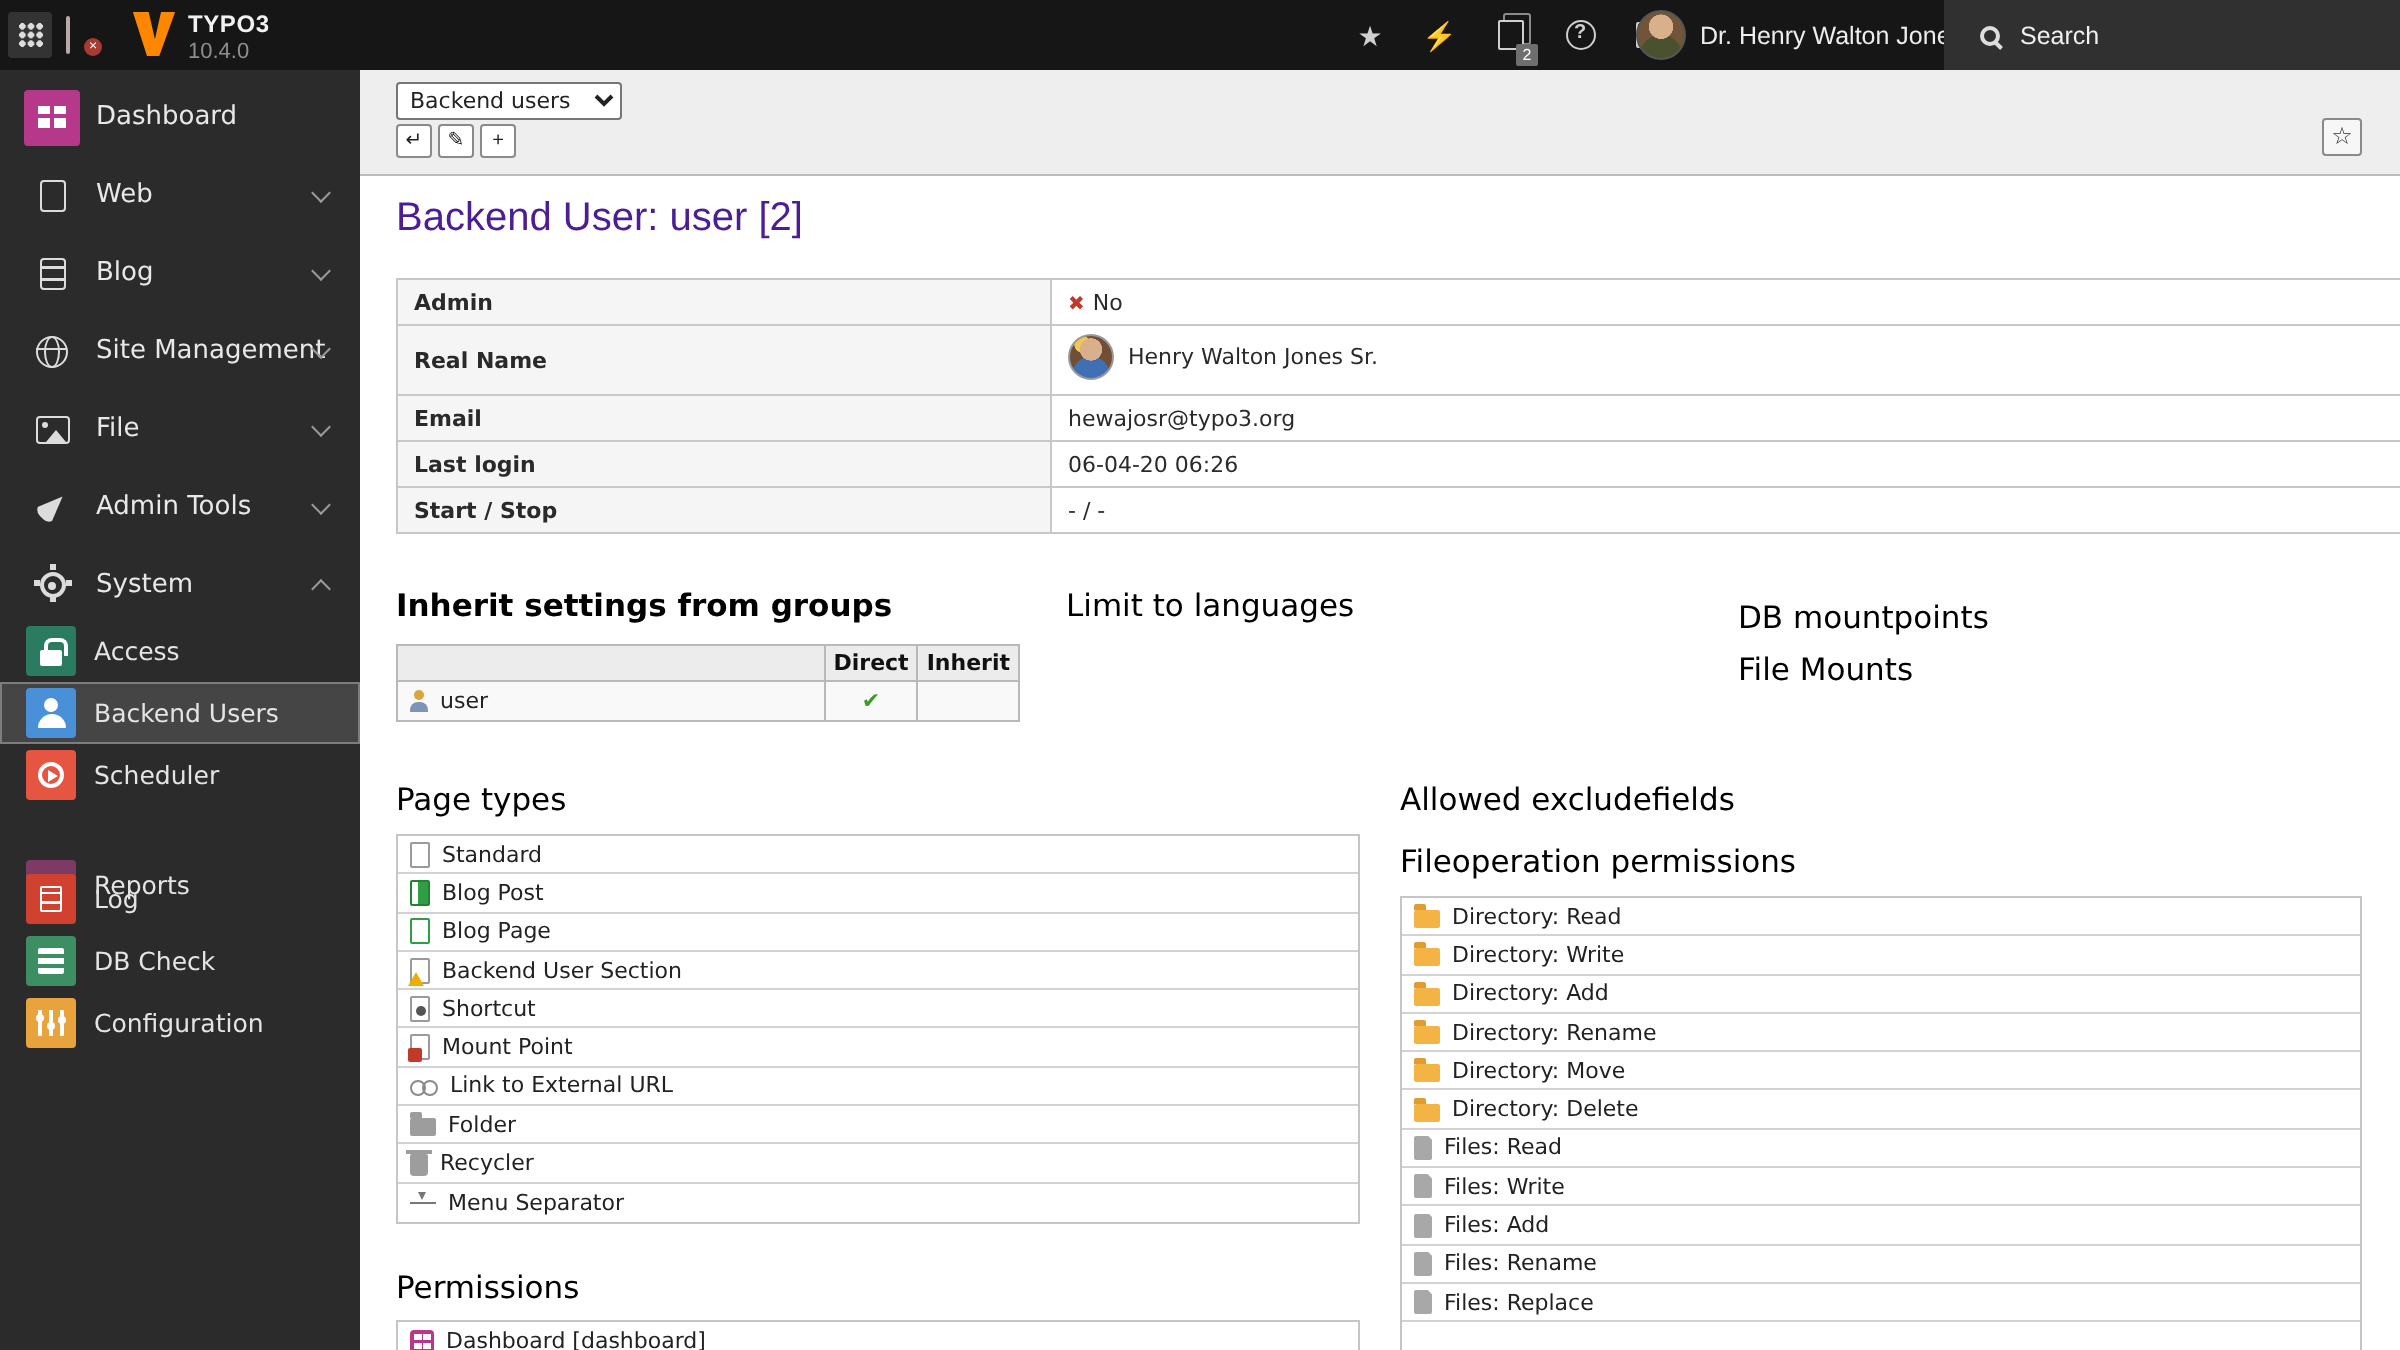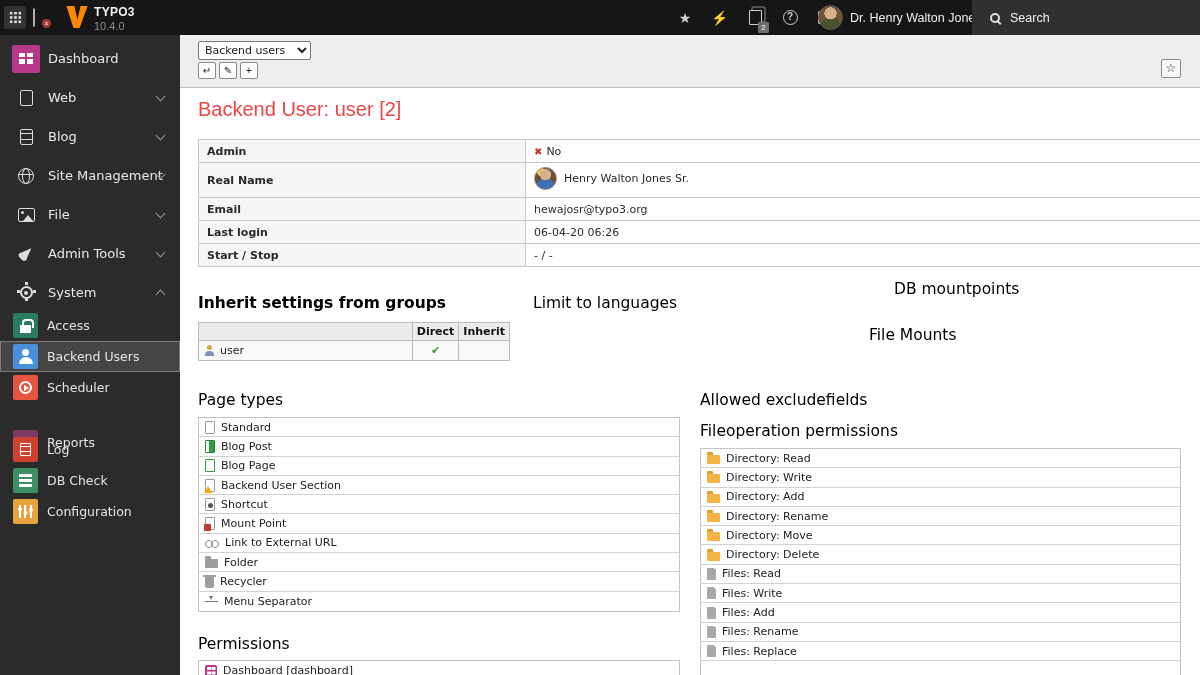--- a/index.html
+++ b/index.html
@@ -83,21 +83,21 @@
 
   
   .docheader { position:absolute; left:180px; top:35px; width:1020px; height:53px; background:#eee; border-bottom:1px solid #bdbdbd; }
   .mod-select { position:absolute; left:18px; top:6px; width:113px; height:19px; font-size:11px; font-family:"DejaVu Sans", sans-serif; color:#222; background:#fff; border:1px solid #767676; border-radius:2px; padding:0 2px; }
   .db-btns { position:absolute; left:18px; top:27px; display:flex; gap:3px; }
   .db-btn { width:18px; height:17px; background:#fff; border:1px solid #8a8a8a; border-radius:2px; font-size:10px; line-height:15px; text-align:center; color:#222; cursor:pointer; }
   .bookmark-btn { position:absolute; right:19px; top:24px; width:20px; height:19px; background:#f7f7f7; border:1px solid #8a8a8a; border-radius:2px; font-size:12px; line-height:17px; text-align:center; color:#333; cursor:pointer; }
 
   
   .main { position:absolute; left:180px; top:88px; width:1020px; height:587px; background:#fff; overflow:hidden; font-family:"DejaVu Sans", sans-serif; }
-  .page-title { position:absolute; left:18px; top:10px; font-family:"Liberation Sans", sans-serif; font-size:20px; font-weight:400; color:#ef4444; }
+  .page-title { position:absolute; left:18px; top:10px; font-family:"Liberation Sans", sans-serif; font-size:20px; font-weight:400; color:#4c1d95; }
 
   table.info { position:absolute; left:18px; top:51px; width:1028px; border-collapse:collapse; }
   table.info td { border:1px solid #c8c8c8; font-size:11px; color:#2a2a2a; padding:4px 8px; vertical-align:middle; }
   table.info td.lbl { width:327px; background:#f5f5f5; font-weight:bold; }
   .cross-mark { color:#c0392b; font-size:10px; font-weight:bold; margin-right:4px; }
   .val-avatar { display:inline-flex; align-items:center; gap:7px; }
   .avatar-sm { width:23px; height:23px; border-radius:50%; border:1px solid #999;
     background: radial-gradient(circle at 50% 32%, #d8b08c 0 31%, transparent 32%),
                 radial-gradient(circle at 30% 20%, #f4c84a 0 18%, transparent 19%),
                 radial-gradient(circle at 50% 95%, #3f6fb5 0 42%, transparent 43%),
@@ -342,21 +342,21 @@
       </tr>
       <tr style="height:20px;">
         <td class="c-name"><span class="i-users"></span><span>user</span></td>
         <td class="c-dir"><span class="check-mark">✔</span></td>
         <td class="c-inh"></td>
       </tr>
     </tbody>
       </table>
 
     <h2 class="sec-h" style="left:353px; top:206px;">Limit to languages</h2>
-    <h2 class="sec-h" style="left:689px; top:192px;margin-left:25px;">DB mountpoints</h2>
+    <h2 class="sec-h" style="left:689px; top:212px;">DB mountpoints</h2>
     <h2 class="sec-h" style="left:689px; top:238px;">File Mounts</h2>
 
     <h2 class="sec-h" style="left:18px; top:303px;">Page types</h2>
     <div class="plist" style="left:18px; top:329px; width:482px;">
       <div class="row">
           <span class="ic ic-page"></span>
           <span>Standard</span>
         </div>
       <div class="row">
           <span class="ic ic-page greenfill"></span>

